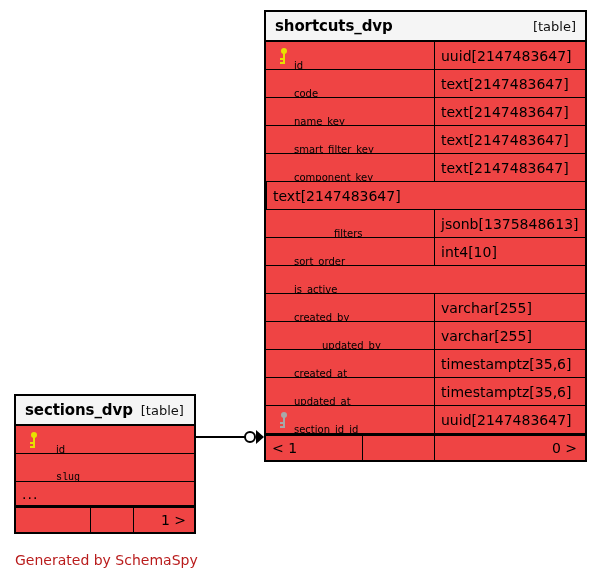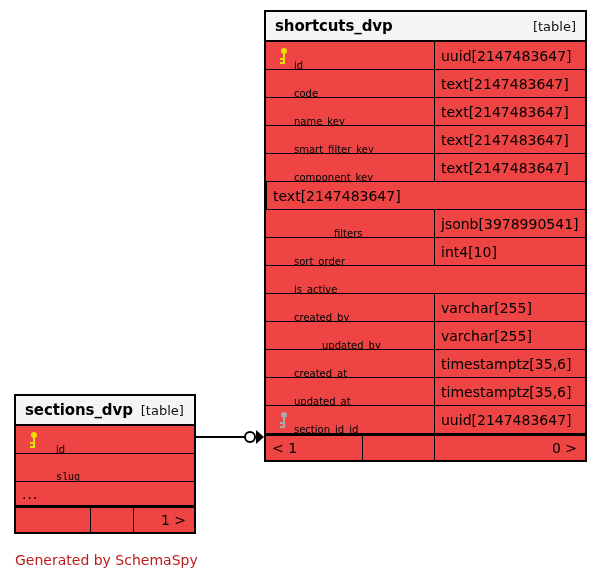--- a/index.html
+++ b/index.html
@@ -227,21 +227,21 @@
 
   <div class="er-row">
     <div class="er-col-type" style="width:151px;">text[2147483647]</div>
   </div>
 
   <div class="er-row">
     <div class="er-col-name" style="width:168px;padding-left:48px;">
       <span class="indent"></span>
       <span class="er-name-text">filters</span>
     </div>
-    <div class="er-col-type" style="width:151px;">jsonb[3978990541]</div>
+    <div class="er-col-type" style="width:151px;">jsonb[1375848613]</div>
   </div>
 
   <div class="er-row">
     <div class="er-col-name" style="width:168px;">
       <span class="indent"></span>
       <span class="er-name-text">sort_order</span>
     </div>
     <div class="er-col-type" style="width:151px;">int4[10]</div>
   </div>
 

